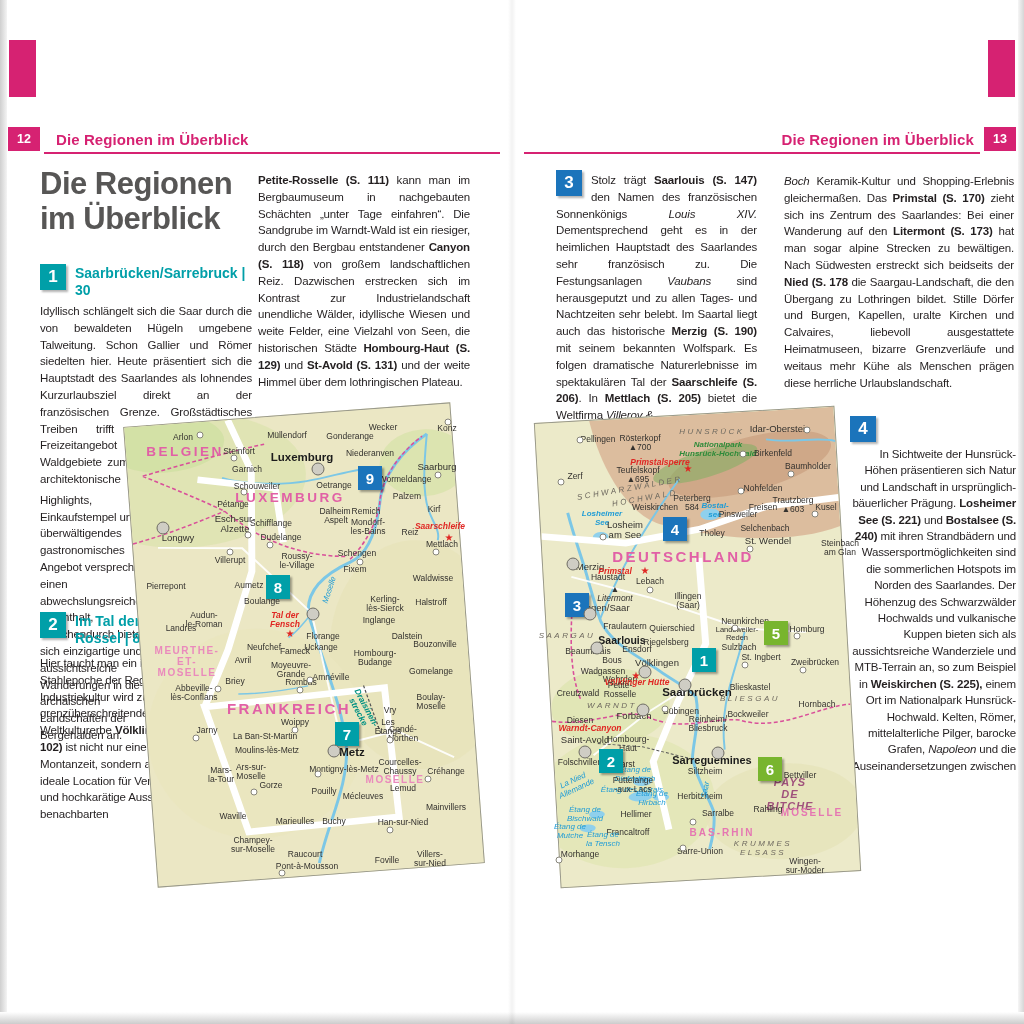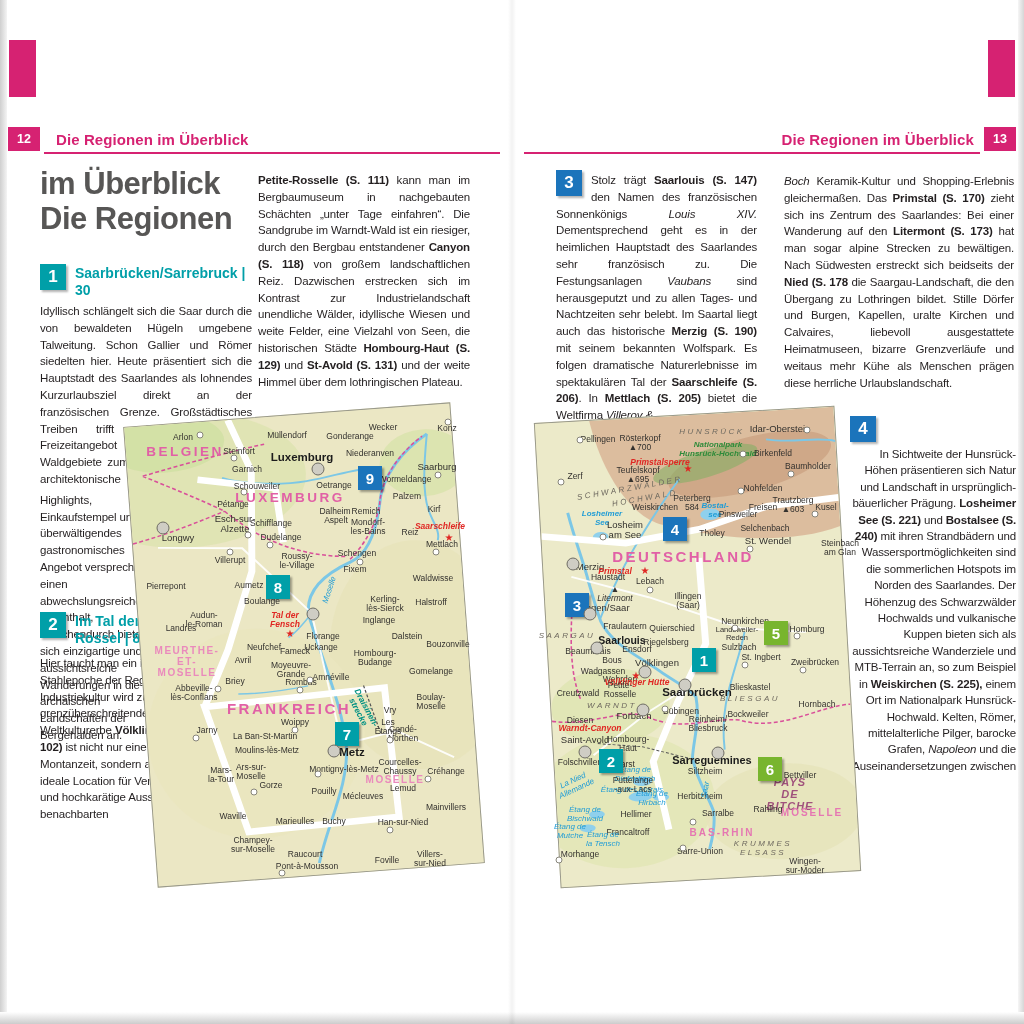--- a/index.html
+++ b/index.html
@@ -67,22 +67,22 @@
   <div class="tab" style="left:9px;top:40px;width:27px;height:57px"></div>
   <div class="tab" style="left:988px;top:40px;width:27px;height:57px"></div>
   <div class="pn" style="left:8px;top:127px;width:32px;height:24px">12</div>
   <div class="pn" style="left:984px;top:127px;width:32px;height:24px">13</div>
   <div class="hdr" style="left:56px;top:131px">Die Regionen im Überblick</div>
   <div class="hdr" style="left:524px;top:131px;width:450px;text-align:right">Die Regionen im Überblick</div>
   <div class="rule" style="left:44px;top:152px;width:456px"></div>
   <div class="rule" style="left:524px;top:152px;width:456px"></div>
 
   <div class="title">
+    <div>Die Regionen</div>
     <div>im Überblick</div>
-    <div>Die Regionen</div>
   </div>
 
   <div class="sec" style="left:40px;top:262px;width:212px">
     <span class="secbox teal">1</span>
     <div class="sechead tealc">Saarbrücken/Sarrebruck | 30</div>
     <p class="body">Idyllisch schlängelt sich die Saar durch die von bewaldeten Hügeln umgebene Talweitung. Schon Gallier und Römer siedelten hier. Heute präsentiert sich die Hauptstadt des Saarlandes als lohnendes Kurzurlaubsziel direkt an der französischen Grenze. Großstädtisches Treiben trifft auf ein vielfältiges Freizeitangebot und ursprüngliche Waldgebiete zum Erholen. Kulturelle und architektonische</p>
     <p class="body ragged" style="width:120px">Highlights, Einkaufstempel und ein überwältigendes gastronomisches Angebot versprechen einen abwechslungsreichen Aufenthalt, zwischendurch bieten sich einzigartige und aussichtsreiche Wanderungen in die archaischen Landschaften der Bergehalden an.</p>
   </div>
 
   <div class="sec" style="left:40px;top:610px;width:184px">
@@ -195,21 +195,21 @@
 Grande</span>
     <span class="ml" style="left:105px;top:259px">Avril</span>
     <span class="ml" style="left:163px;top:281px">Rombas</span>
     <span class="ml" style="left:97px;top:280px">Briey</span>
     <span class="ml" style="left:56px;top:291px">Abbeville-
 lès-Conflans</span>
     <span class="ml" style="left:193px;top:276px">Amnéville</span>
     <span class="ml" style="left:237px;top:256px">Hombourg-
 Budange</span>
     <span class="ml" style="left:269px;top:235px">Dalstein</span>
-    <span class="ml" style="left:310px;top:243px">Bouzonville</span>
+    <span class="ml" style="left:297px;top:243px">Bouzonville</span>
     <span class="ml" style="left:293px;top:270px">Gomelange</span>
     <span class="ml" style="left:293px;top:300px">Boulay-
 Moselle</span>
     <span class="ml" style="left:295px;top:177px">Waldwisse</span>
     <span class="ml" style="left:247px;top:202px">Kerling-
 lès-Sierck</span>
     <span class="ml" style="left:293px;top:201px">Halstroff</span>
     <span class="ml" style="left:241px;top:219px">Inglange</span>
     <span class="ml" style="left:217px;top:168px">Fixem</span>
     <span class="ml" style="left:157px;top:321px">Woippy</span>

